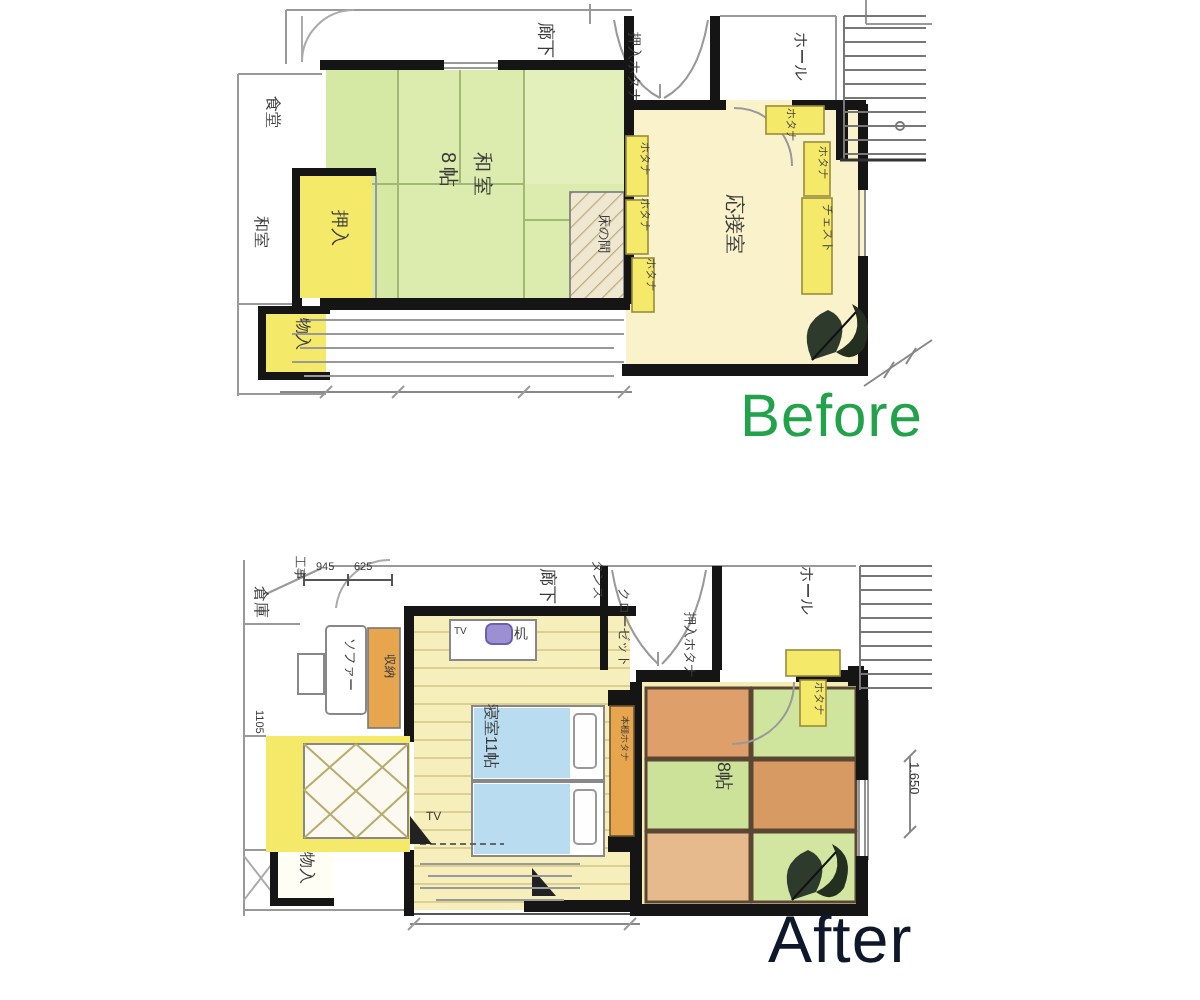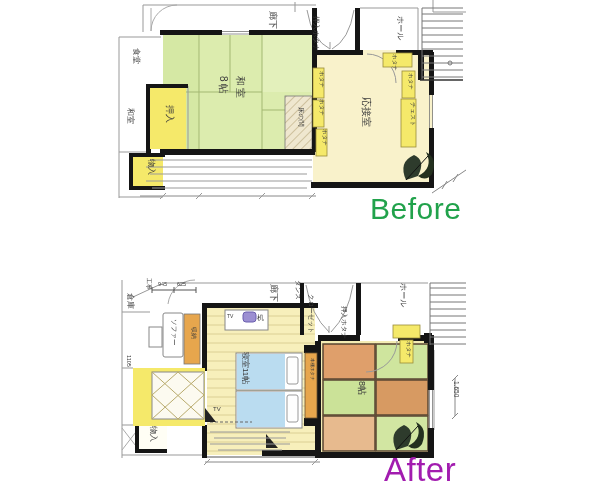--- a/index.html
+++ b/index.html
@@ -342,15 +342,15 @@
 <span class="lbl rot90" style="left:197px;top:327px;font-size:6px;">収納</span>
 <span class="lbl" style="left:227px;top:314px;font-size:5px;">TV</span>
 <span class="lbl" style="left:257px;top:314px;font-size:7px;">机</span>
 <span class="lbl rot90" style="left:249px;top:352px;font-size:8px;">寝室11帖</span>
 <span class="lbl rot90" style="left:314px;top:358px;font-size:4.5px;">本棚ホタナ</span>
 <span class="lbl rot90" style="left:366px;top:381px;font-size:9px;">8帖</span>
 <span class="lbl rot90" style="left:411px;top:341px;font-size:5.5px;">ホタナ</span>
 <span class="lbl rot90" style="left:157px;top:426px;font-size:8px;">物入</span>
 <span class="lbl" style="left:213px;top:406px;font-size:6px;">TV</span>
 <span class="lbl rot90" style="left:459px;top:381px;font-size:6.5px;">1.650</span>
-<div class="cap" id="cap-after" style="color: #a21caf;">After</div>
+<div class="cap" id="cap-after" style="color: #0f172a;">After</div>
 
 </div>
 
 </body></html>

